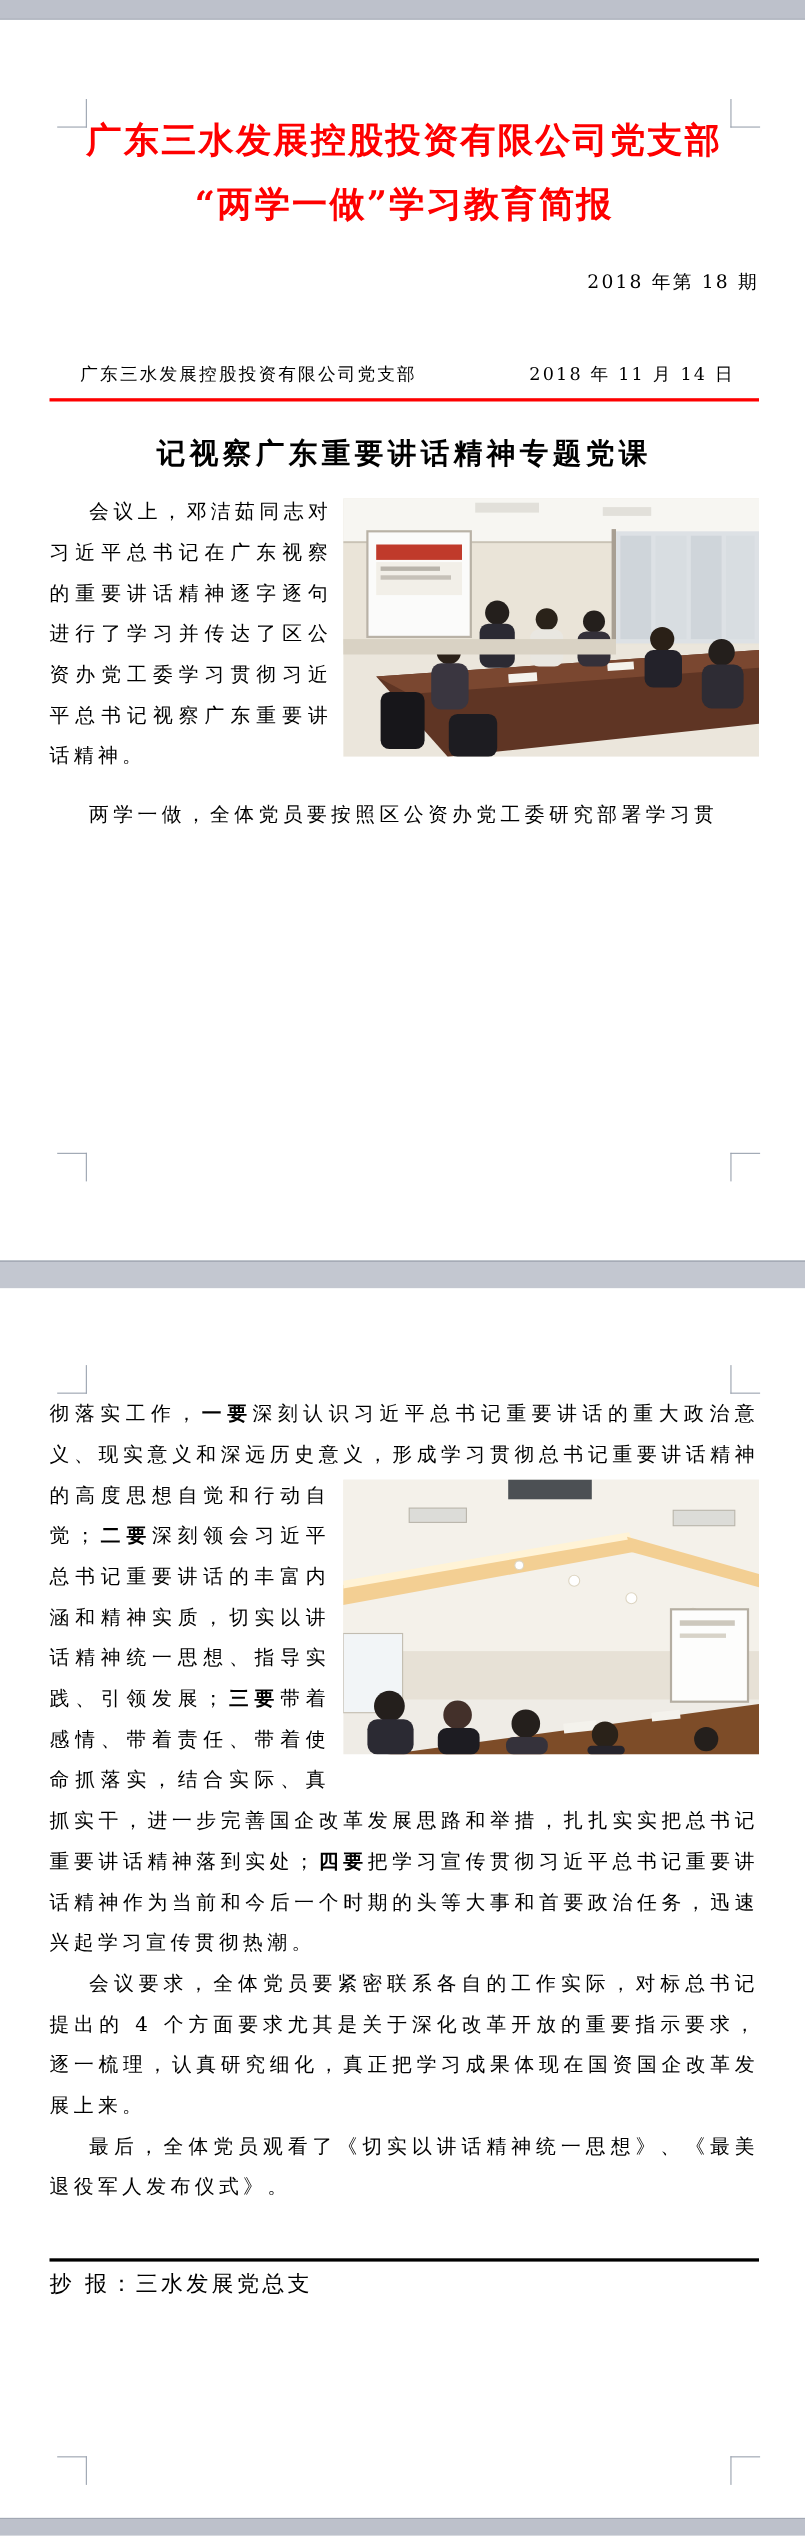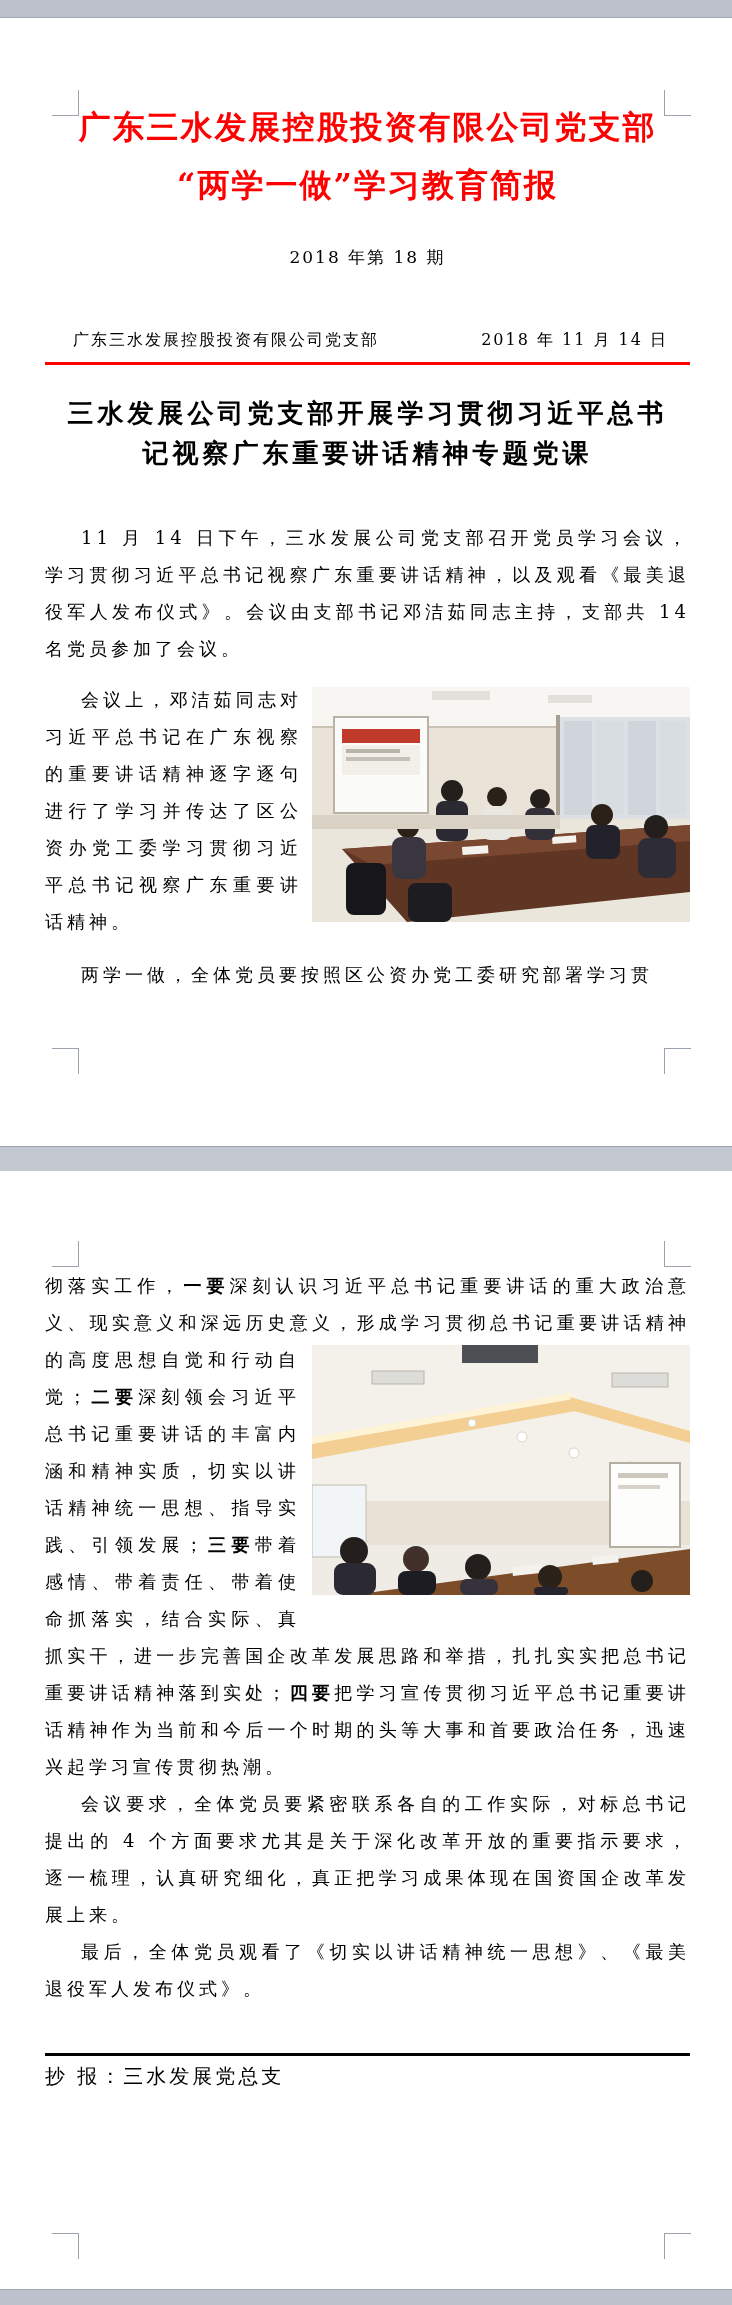--- a/index.html
+++ b/index.html
@@ -20,21 +20,21 @@
 
   
   .crop{position:absolute;width:26px;height:25px;}
   .crop.tl{border-right:1px solid #9aa2ae;border-bottom:1px solid #9aa2ae;}
   .crop.tr{border-left:1px solid #9aa2ae;border-bottom:1px solid #9aa2ae;}
   .crop.bl{border-right:1px solid #9aa2ae;border-top:1px solid #9aa2ae;}
   .crop.br{border-left:1px solid #9aa2ae;border-top:1px solid #9aa2ae;}
 
   .masthead{margin-top:80px;text-align:center;color:#fe0000;font-weight:bold;
     font-size:32px;line-height:58px;letter-spacing:2px;}
-  .issue{margin-top:30px;text-align:center;font-size:17px;line-height:26px;letter-spacing:2px;}
+  .issue{margin-top:30px;text-align:right;font-size:17px;line-height:26px;letter-spacing:2px;}
   .byline{margin-top:60px;height:24px;display:flex;justify-content:space-between;
     font-size:16px;letter-spacing:2px;padding:0 22px 0 28px;}
   .rule-red{margin-top:8px;height:3px;background:#fe0000;}
   .headline{margin-top:28px;text-align:center;font-weight:bold;
     font-size:26px;line-height:40px;letter-spacing:4px;}
 
   .par{margin:0;font-size:18px;line-height:37px;letter-spacing:4px;
     text-align:justify;text-justify:inter-character;}
   .indent{text-indent:2em;}
   #p1-par1{margin-top:46px;}
@@ -69,25 +69,23 @@
 
   <div class="issue">2018 年第 18 期</div>
 
   <div class="byline">
     <span>广东三水发展控股投资有限公司党支部</span>
     <span>2018 年 11 月 14 日</span>
   </div>
   <div class="rule-red"></div>
 
   <div class="headline">
-    <div>三水发展公司党支部开展学习贯彻习近平总书</div>
     <div>记视察广东重要讲话精神专题党课</div>
   </div>
 
-  <p class="par indent" id="p1-par1">11 月 14 日下午，三水发展公司党支部召开党员学习会议，学习贯彻习近平总书记视察广东重要讲话精神，以及观看《最美退役军人发布仪式》。会议由支部书记邓洁茹同志主持，支部共 14 名党员参加了会议。</p>
 
   <p class="par indent" id="p1-par2">
     <span class="photo-float" id="photo1">
       <svg viewBox="0 0 378 235" preserveAspectRatio="none">
         <rect x="0" y="0" width="378" height="235" fill="#ebe6dc"></rect>
         <rect x="0" y="0" width="378" height="40" fill="#f7f6f2"></rect>
         <rect x="120" y="4" width="58" height="9" fill="#e2e0da"></rect>
         <rect x="236" y="8" width="44" height="8" fill="#e2e0da"></rect>
         <rect x="0" y="39" width="378" height="2" fill="#c9c2b5"></rect>
         <rect x="0" y="41" width="378" height="92" fill="#eae4d8"></rect>

